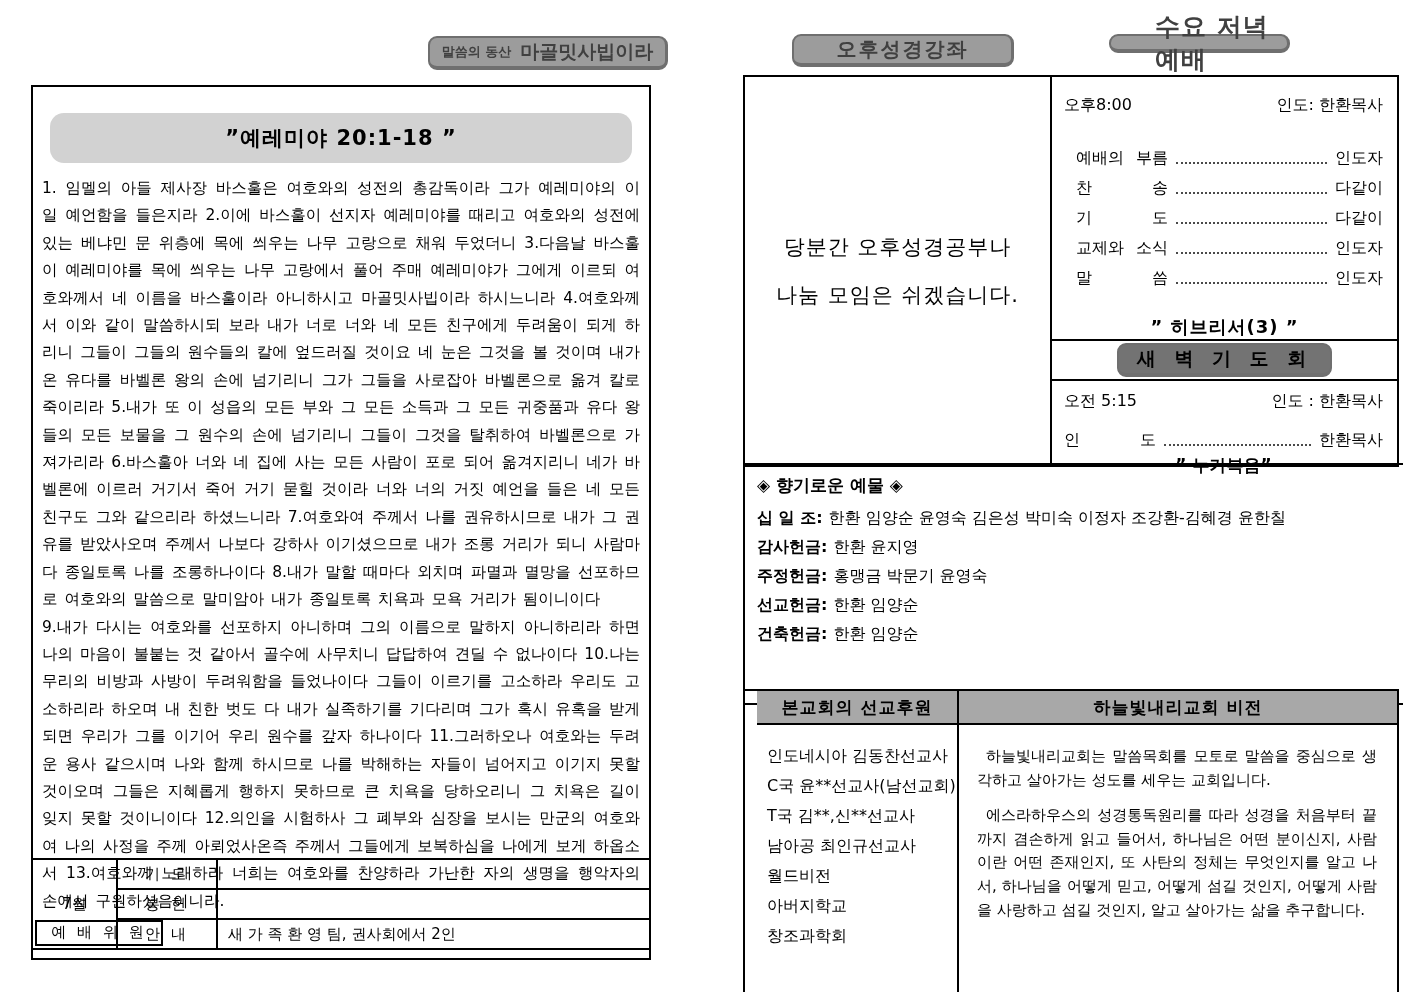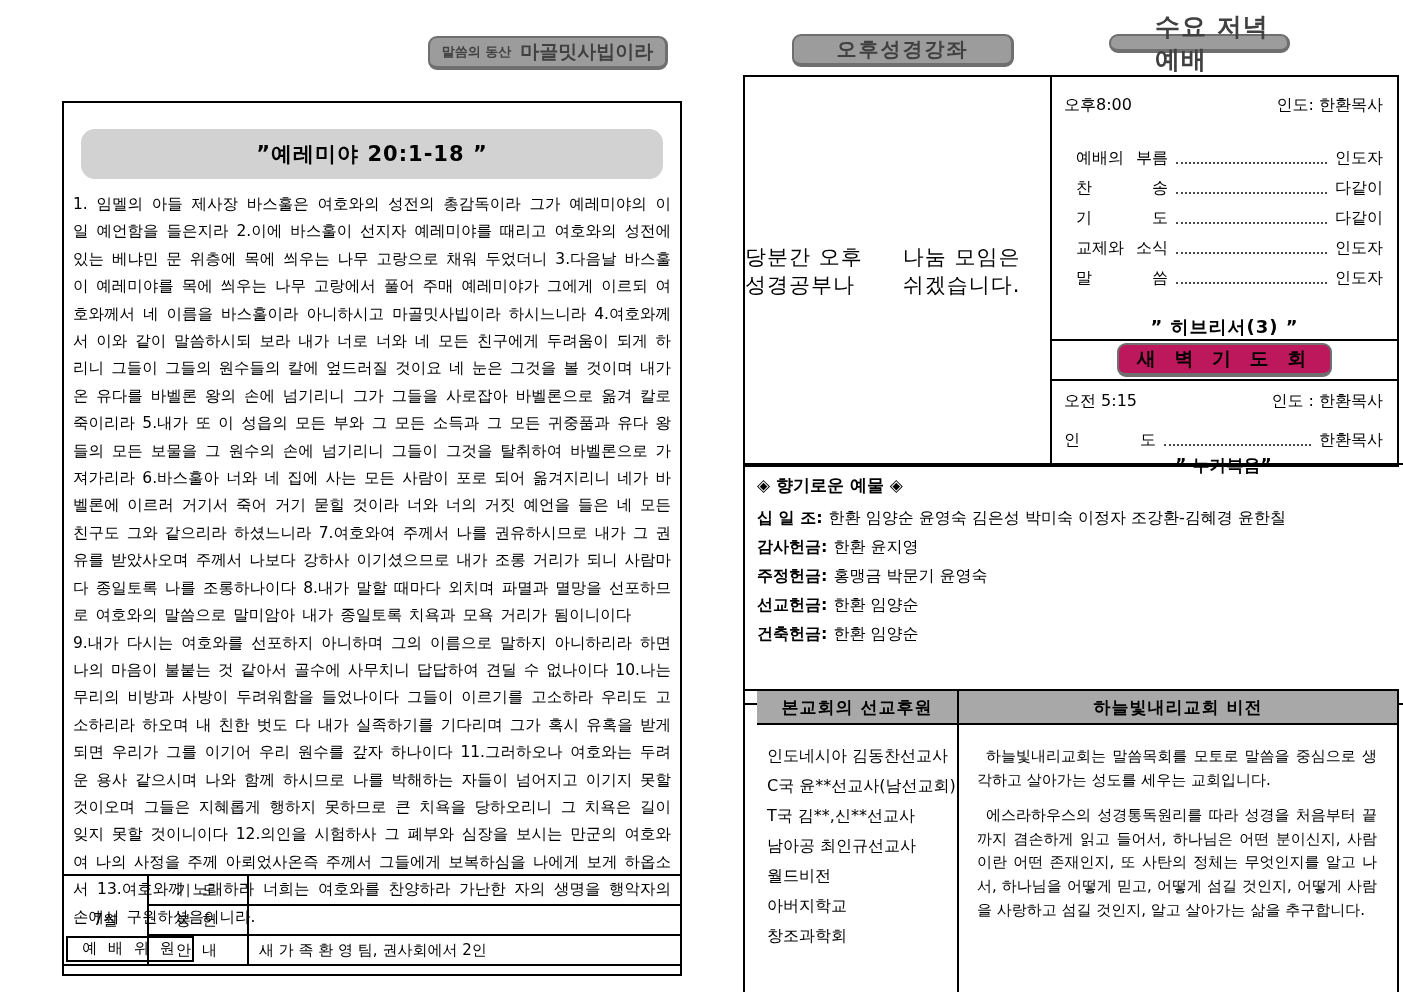--- a/index.html
+++ b/index.html
@@ -18,23 +18,22 @@
     font-weight: bold; color: #404040;
   }
   #tab-church { left: 428px; top: 36px; width: 240px; height: 34px; gap: 9px; }
   #tab-church .prefix { font-size: 13px; }
   #tab-church .name { font-size: 19px; }
   #tab-afternoon { left: 792px; top: 34px; width: 222px; height: 33px; font-size: 20px; letter-spacing: 2px; }
   #tab-wednesday { left: 1109px; top: 34px; width: 181px; height: 19px; font-size: 25px; letter-spacing: 1px; padding-left: 44px; }
 
   
   .page-left {
-    position: absolute; left: 62px; top: 85px; width: 620px; height: 875px;
+    position: absolute; left: 31px; top: 85px; width: 620px; height: 875px;
     border: 2px solid #000;
-    margin-top: 16px;
   }
   .title-banner {
     margin: 26px auto 0; width: 582px; height: 50px; background: #d2d2d2;
     border-radius: 14px; display: flex; align-items: center; justify-content: center;
     font-size: 21px; font-weight: bold; letter-spacing: 1px;
   }
   .scripture {
     margin: 12px 9px 0 9px; font-size: 15.5px; line-height: 27.4px;
     text-align: justify; word-spacing: 2px;
   }
@@ -53,38 +52,38 @@
   .committee-table td.lbl { width: 100px; text-align: center; letter-spacing: 3px; }
   .committee-table td.val { padding-left: 10px; }
 
   
   .rp-main {
     position: absolute; left: 743px; top: 75px; width: 656px; height: 392px;
     border: 2px solid #000; display: flex;
   }
   .notice-cell {
     width: 307px; border-right: 2px solid #000;
-    display: flex; flex-direction: row; align-items: center; justify-content: center;
+    display: flex; flex-direction: column; align-items: center; justify-content: center;
     gap: 20px; font-size: 21px; letter-spacing: 1px;
   }
   .notice-cell p { margin: 0; }
   .worship-cell { flex: 1; display: flex; flex-direction: column; }
   .w-meta { display: flex; justify-content: space-between; padding: 18px 14px 0 12px; font-size: 16px; }
   .w-items { margin-top: 32px; padding: 0 14px 0 24px; display: flex; flex-direction: column; gap: 9px; }
   .order-row { display: flex; align-items: flex-end; font-size: 16px; height: 21px; }
   .order-label { width: 92px; display: flex; justify-content: space-between; flex-shrink: 0; align-items: flex-end; }
   .dots { flex: 1; margin: 0 8px 5px 8px; border-bottom: 2px dotted #4a4a4a; }
   .who { flex-shrink: 0; }
   .w-scripture { text-align: center; font-weight: bold; font-size: 18px; margin-top: 26px; letter-spacing: 1px; }
   .dawn-band {
     margin-top: auto; border-top: 2px solid #000; border-bottom: 2px solid #000;
     display: flex; justify-content: center; padding: 2px 0;
   }
   .dawn-btn {
-    background: #be185d; border: 2px solid #6f6f6f; border-bottom-width: 4px;
+    background: #737373; border: 2px solid #6f6f6f; border-bottom-width: 4px;
     border-radius: 9px; padding: 1px 18px; font-size: 19px; font-weight: bold; letter-spacing: 6px;
   }
   .dawn-body { padding: 10px 14px 6px 12px; }
   .dawn-meta { display: flex; justify-content: space-between; font-size: 16px; }
   .dawn-row { margin-top: 18px; display: flex; align-items: flex-end; font-size: 16px; }
   .dawn-scripture { text-align: center; font-weight: bold; font-size: 17px; margin-top: 3px; }
 
   
   .offerings {
     position: absolute; left: 743px; top: 463px; width: 788px; height: 242px;

